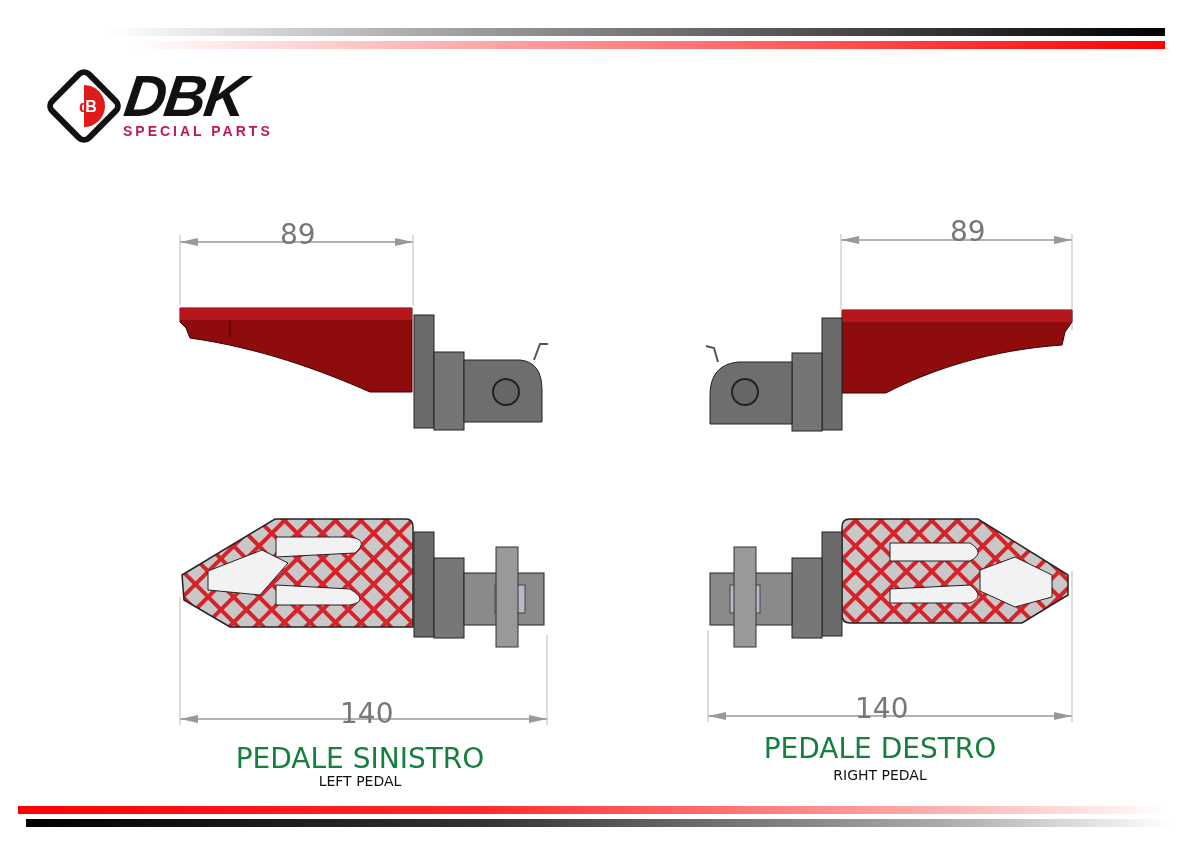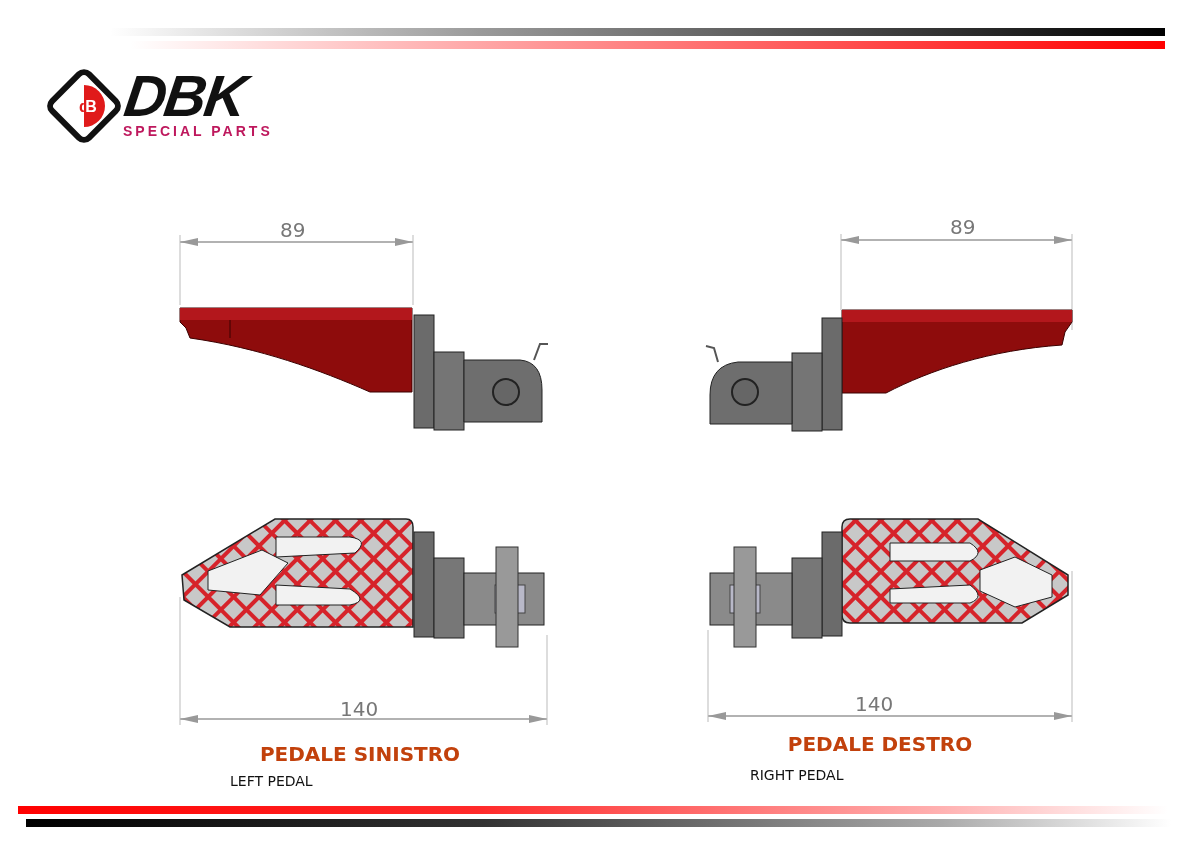--- a/index.html
+++ b/index.html
@@ -5,23 +5,23 @@
   html,body{margin:0;padding:0;background:#fff;}
   body{width:1200px;height:850px;position:relative;overflow:hidden;font-family:"Liberation Sans",sans-serif;}
   .abs{position:absolute;}
   .bar{position:absolute;height:8px;}
   .top-black{left:110px;top:28px;width:1055px;background:linear-gradient(to right,rgba(0,0,0,0),#9a9a9a 35%,#000 100%);}
   .top-red{left:130px;top:41px;width:1035px;background:linear-gradient(to right,rgba(255,0,0,0),#ffb0b0 30%,#ff0000 100%);}
   .bot-red{left:18px;top:806px;width:1150px;background:linear-gradient(to right,#ff0000,#ff2a2a 40%,#ffb0b0 80%,rgba(255,0,0,0));}
   .bot-black{left:26px;top:819px;width:1145px;background:linear-gradient(to right,#000,#333 40%,#aaa 80%,rgba(0,0,0,0));}
   .logo-text{position:absolute;left:125px;top:66px;font-family:"Liberation Sans",sans-serif;font-weight:bold;font-style:italic;font-size:58px;letter-spacing:-2px;color:#111;line-height:60px;transform:skewX(-8deg);}
   .logo-sub{position:absolute;left:123px;top:123px;font-family:"Liberation Sans",sans-serif;font-size:14px;letter-spacing:3px;color:#be185d;font-weight:bold;}
-  .dim-label{position:absolute;font-family:"DejaVu Sans",sans-serif;font-size:20px;color:#777;}
-  .caption-title{position:absolute;font-family:"DejaVu Sans",sans-serif;font-weight:bold;font-size:20px;color:#c2410c;text-align:center;}
-  .caption-sub{position:absolute;font-family:"DejaVu Sans",sans-serif;font-size:14px;color:#111;}
+  .dim-label{position:absolute;font-family:"DejaVu Sans",sans-serif;font-size:28px;color:#777;}
+  .caption-title{position:absolute;font-family:"DejaVu Sans",sans-serif;font-weight:normal;font-size:28px;color:#15803d;text-align:center;}
+  .caption-sub{position:absolute;font-family:"DejaVu Sans",sans-serif;font-size:14px;color:#111;text-align:center;}
 </style>
 </head>
 <body>
 
 <div class="bar top-black"></div>
 <div class="bar top-red"></div>
 <div class="bar bot-red"></div>
 <div class="bar bot-black"></div>
 
 <div class="abs" style="left:44px;top:66px;width:280px;height:80px;">

